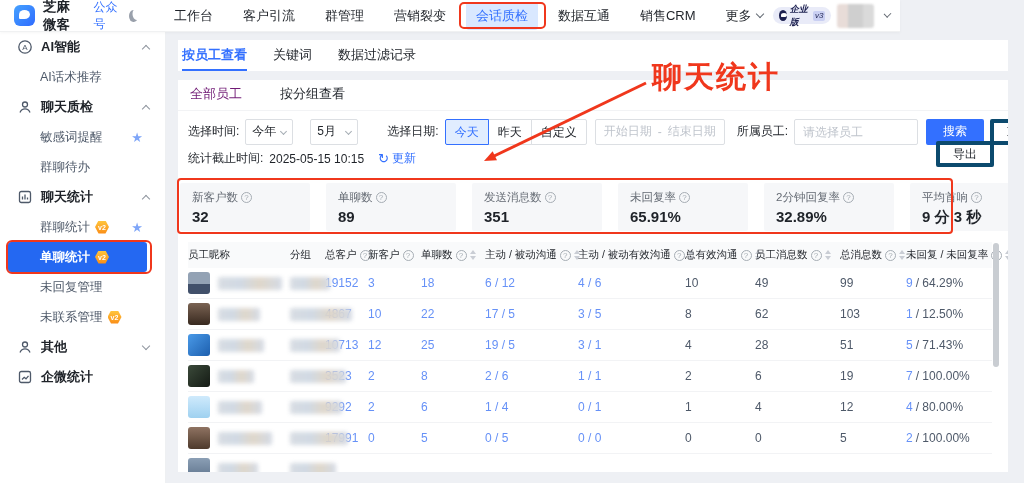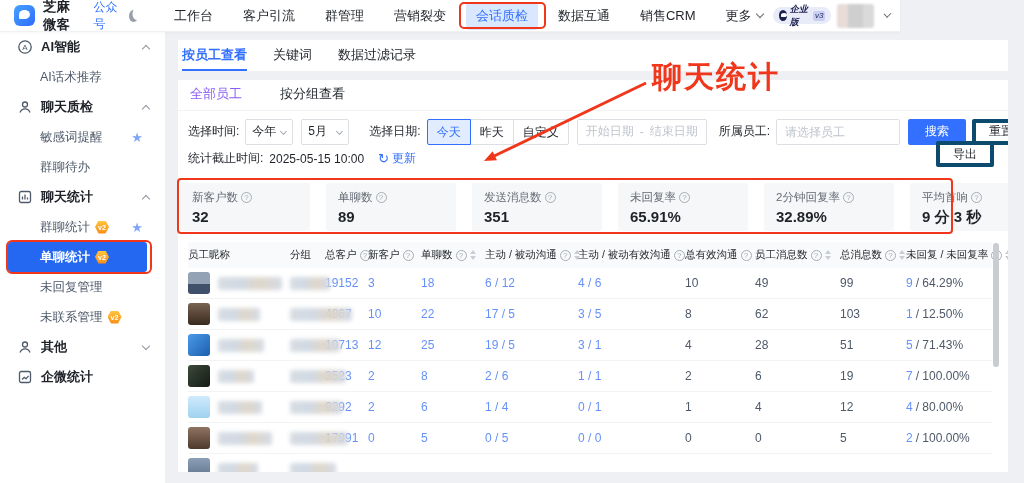--- a/index.html
+++ b/index.html
@@ -45,26 +45,26 @@
   
   .tabs-panel { position:absolute; left:178px; top:40px; width:830px; height:31px; background:#fff; display:flex; align-items:center; padding-left:4px; gap:26px; z-index:4; }
   .tab { position:relative; font-size:13px; color:#1f2329; height:31px; line-height:29px; cursor:pointer; white-space:nowrap; }
   .tab.active { color:#3370ff; font-weight:bold; }
   .tab.active::after { content:""; position:absolute; left:0; right:0; bottom:0; height:2px; background:#3370ff; }
 
   
   .card { position:absolute; left:178px; top:80px; width:830px; height:392px; background:#fff; overflow:hidden; z-index:4; }
   .subtabs { position:absolute; left:12px; top:5px; display:flex; gap:38px; }
   .subtab { font-size:13px; color:#1f2329; cursor:pointer; }
-  .subtab.active { color:#8b5cf6; }
+  .subtab.active { color:#701a75; }
   .sub-divider { position:absolute; left:0; top:30px; width:100%; border-bottom:1px solid #f2f3f5; }
 
   .filter-row { position:absolute; left:10px; top:38px; height:27px; display:flex; align-items:center; font-size:12px; color:#1f2329; white-space:nowrap; }
   .f-label { margin-right:6px; }
-  .select { width:48px; height:26px; border:1px solid #dcdfe3; border-radius:2px; display:flex; align-items:center; padding:0 6px; color:#1f2329; margin-right:8px; cursor:pointer; position:relative; }
+  .select { width:48px; height:26px; border:1px solid #dcdfe3; border-radius:2px; display:flex; align-items:center; padding:0 6px; color:#1f2329; margin-right:17px; cursor:pointer; position:relative; }
   .select .sel-chev { position:absolute; right:6px; top:9px; width:5px; height:5px; border-right:1.2px solid #a6adb4; border-bottom:1.2px solid #a6adb4; transform:rotate(45deg); }
   .gap12 { width:12px; }
   .btn-group { display:flex; height:26px; margin-right:8px; }
   .bg-btn { height:26px; padding:0 9px; line-height:24px; border:1px solid #dcdfe3; background:#fff; color:#1f2329; cursor:pointer; margin-left:-1px; }
   .bg-btn:first-child { margin-left:0; border-radius:2px 0 0 2px; }
   .bg-btn:last-child { border-radius:0 2px 2px 0; }
   .bg-btn.active { background:#e1edff; border-color:#3370ff; color:#3370ff; z-index:1; position:relative; }
   .range { width:130px; height:26px; border:1px solid #dcdfe3; border-radius:2px; display:flex; align-items:center; justify-content:center; gap:6px; color:#bfc4cc; margin-right:12px; }
   .staff-input { width:124px; height:26px; border:1px solid #dcdfe3; border-radius:2px; padding:0 8px; font-size:12px; color:#1f2329; margin-right:8px; outline:none; font-family:inherit; }
   .staff-input::placeholder { color:#bfc4cc; }
@@ -269,21 +269,21 @@
         <span>结束日期</span>
       </div>
       <span class="f-label">所属员工:</span>
       <input class="staff-input" placeholder="请选择员工" style="">
       <button class="btn primary">搜索</button>
       <button class="btn">重置</button>
     </div>
 
     <div class="meta-row">
       <span>统计截止时间:</span>
-      <span class="meta-value">2025-05-15 10:00</span>
+      <span class="meta-value">2025-05-15 10:15</span>
       <span class="refresh">
         <span class="refresh-ic">↻</span>
         <span>更新</span>
       </span>
     </div>
     <button class="btn export-btn">导出</button>
 
     <div class="stats-row" id="stats-row">
         <div class="stat-card">
           <div class="stat-label">

